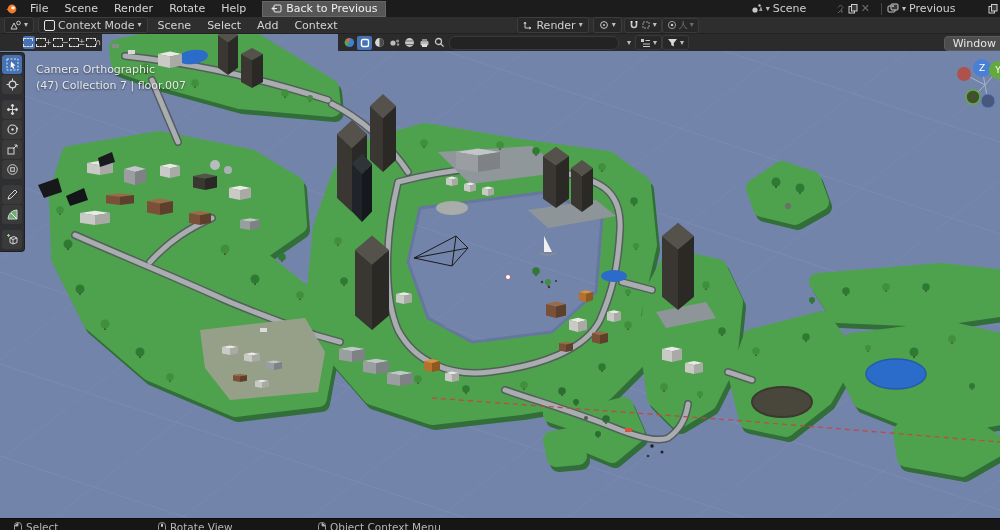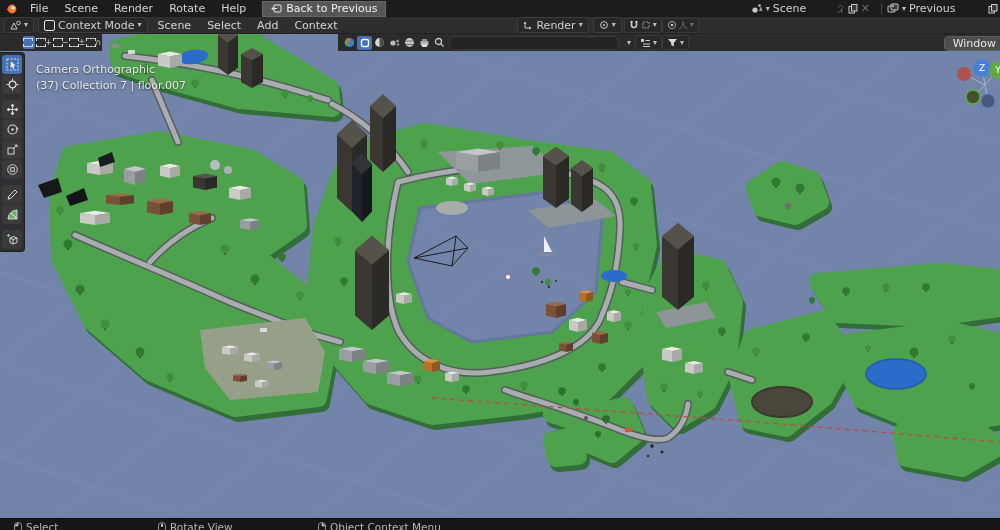--- a/index.html
+++ b/index.html
@@ -576,21 +576,21 @@
     <div class="tool">
       <svg width="13" height="13" viewBox="0 0 13 13">
           <path d="M4,5 L8,3.5 L11,5 L11,9.5 L7,11 L4,9.5 Z M4,5 L7,6.5 L11,5 M7,6.5 L7,11" fill="none" stroke="#d5d5d5"></path>
           <path d="M2.5,1 v3 M1,2.5 h3" stroke="#8fd08f" stroke-width="1.2"></path>
         </svg>
     </div>
   </div>
 
   <div class="ovl">
     <div>Camera Orthographic</div>
-    <div>(37) Collection 7 | floor.007</div>
+    <div>(47) Collection 7 | floor.007</div>
   </div>
 
   <div class="gizmo">
     <svg width="60" height="66" viewBox="0 0 60 66">
       <g stroke="#e7ecf5" stroke-width="1" opacity="0.45">
         <line x1="39" y1="35" x2="36" y2="18"></line>
           <line x1="39" y1="35" x2="52" y2="20"></line>
         <line x1="39" y1="35" x2="18" y2="24"></line>
           <line x1="39" y1="35" x2="27" y2="47"></line>
         <line x1="39" y1="35" x2="42" y2="51"></line>

